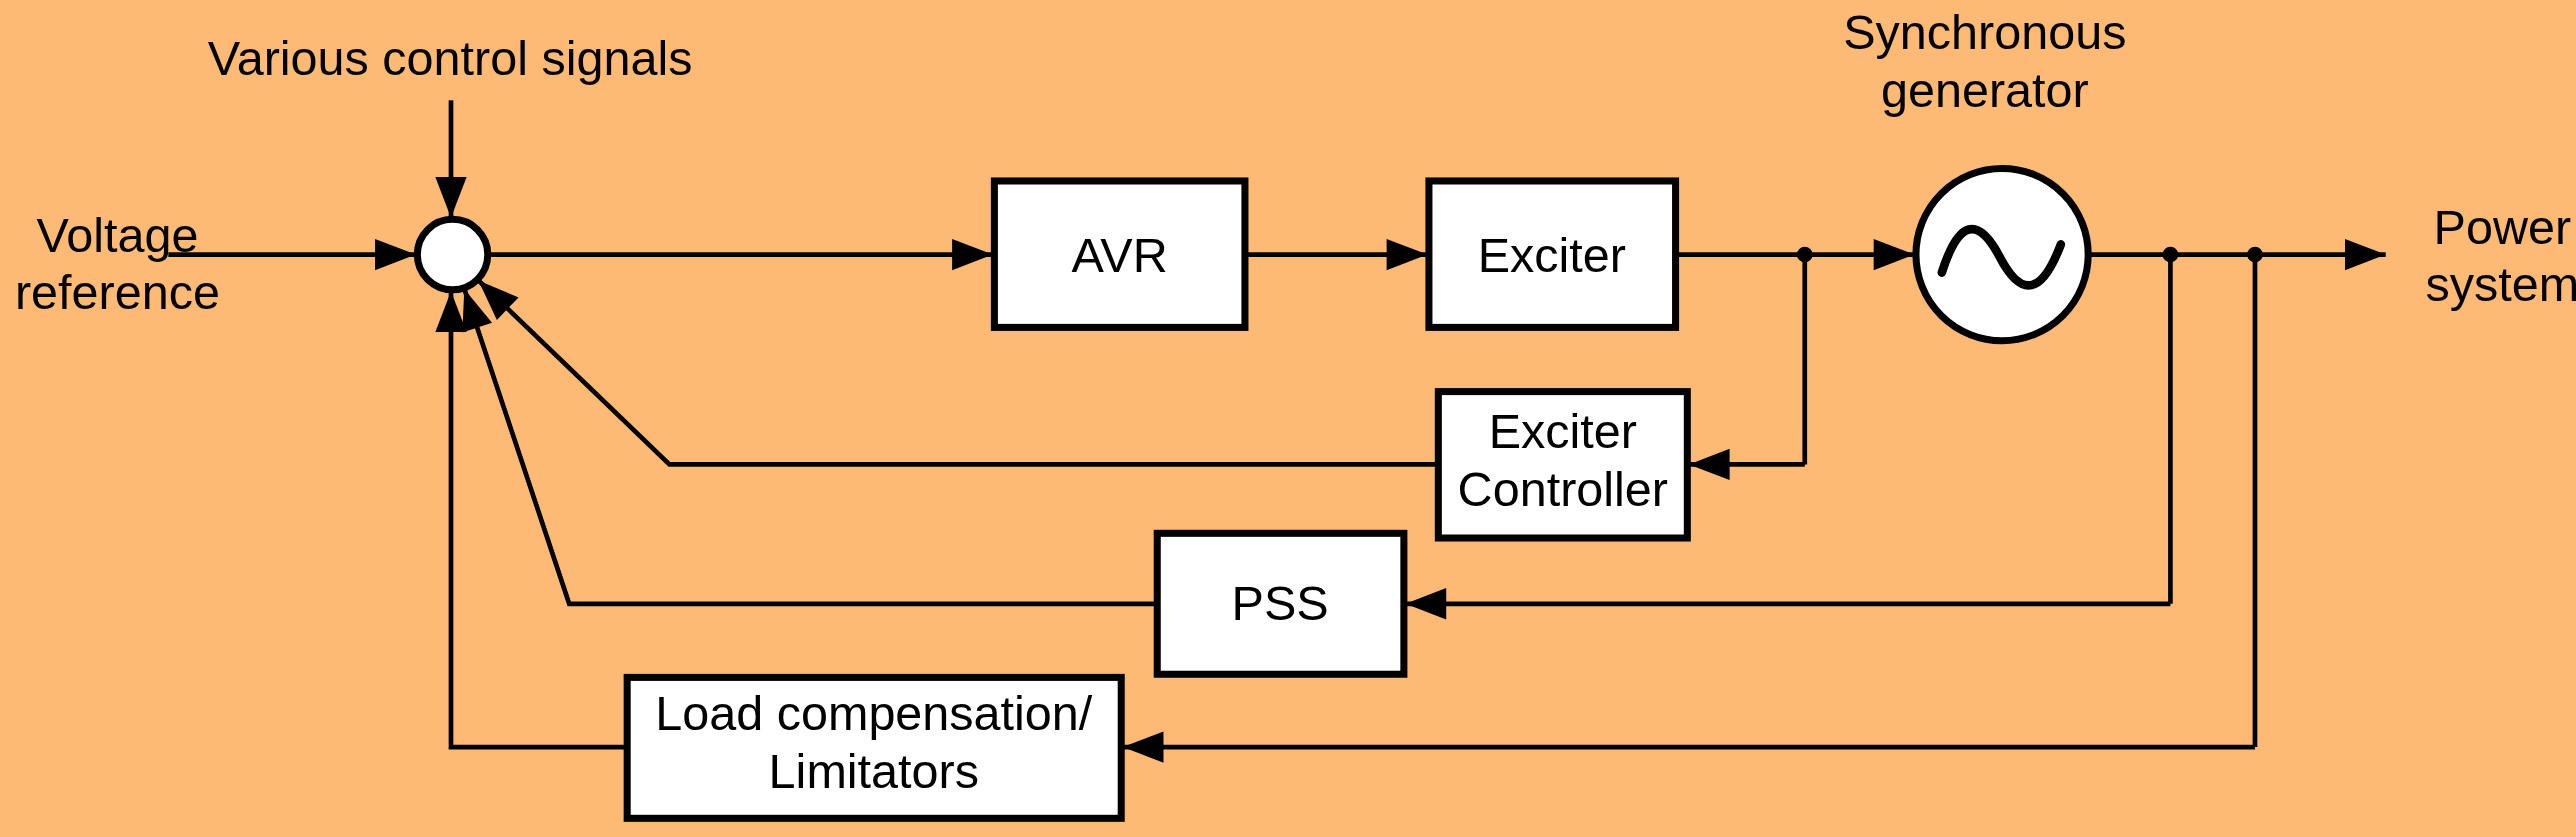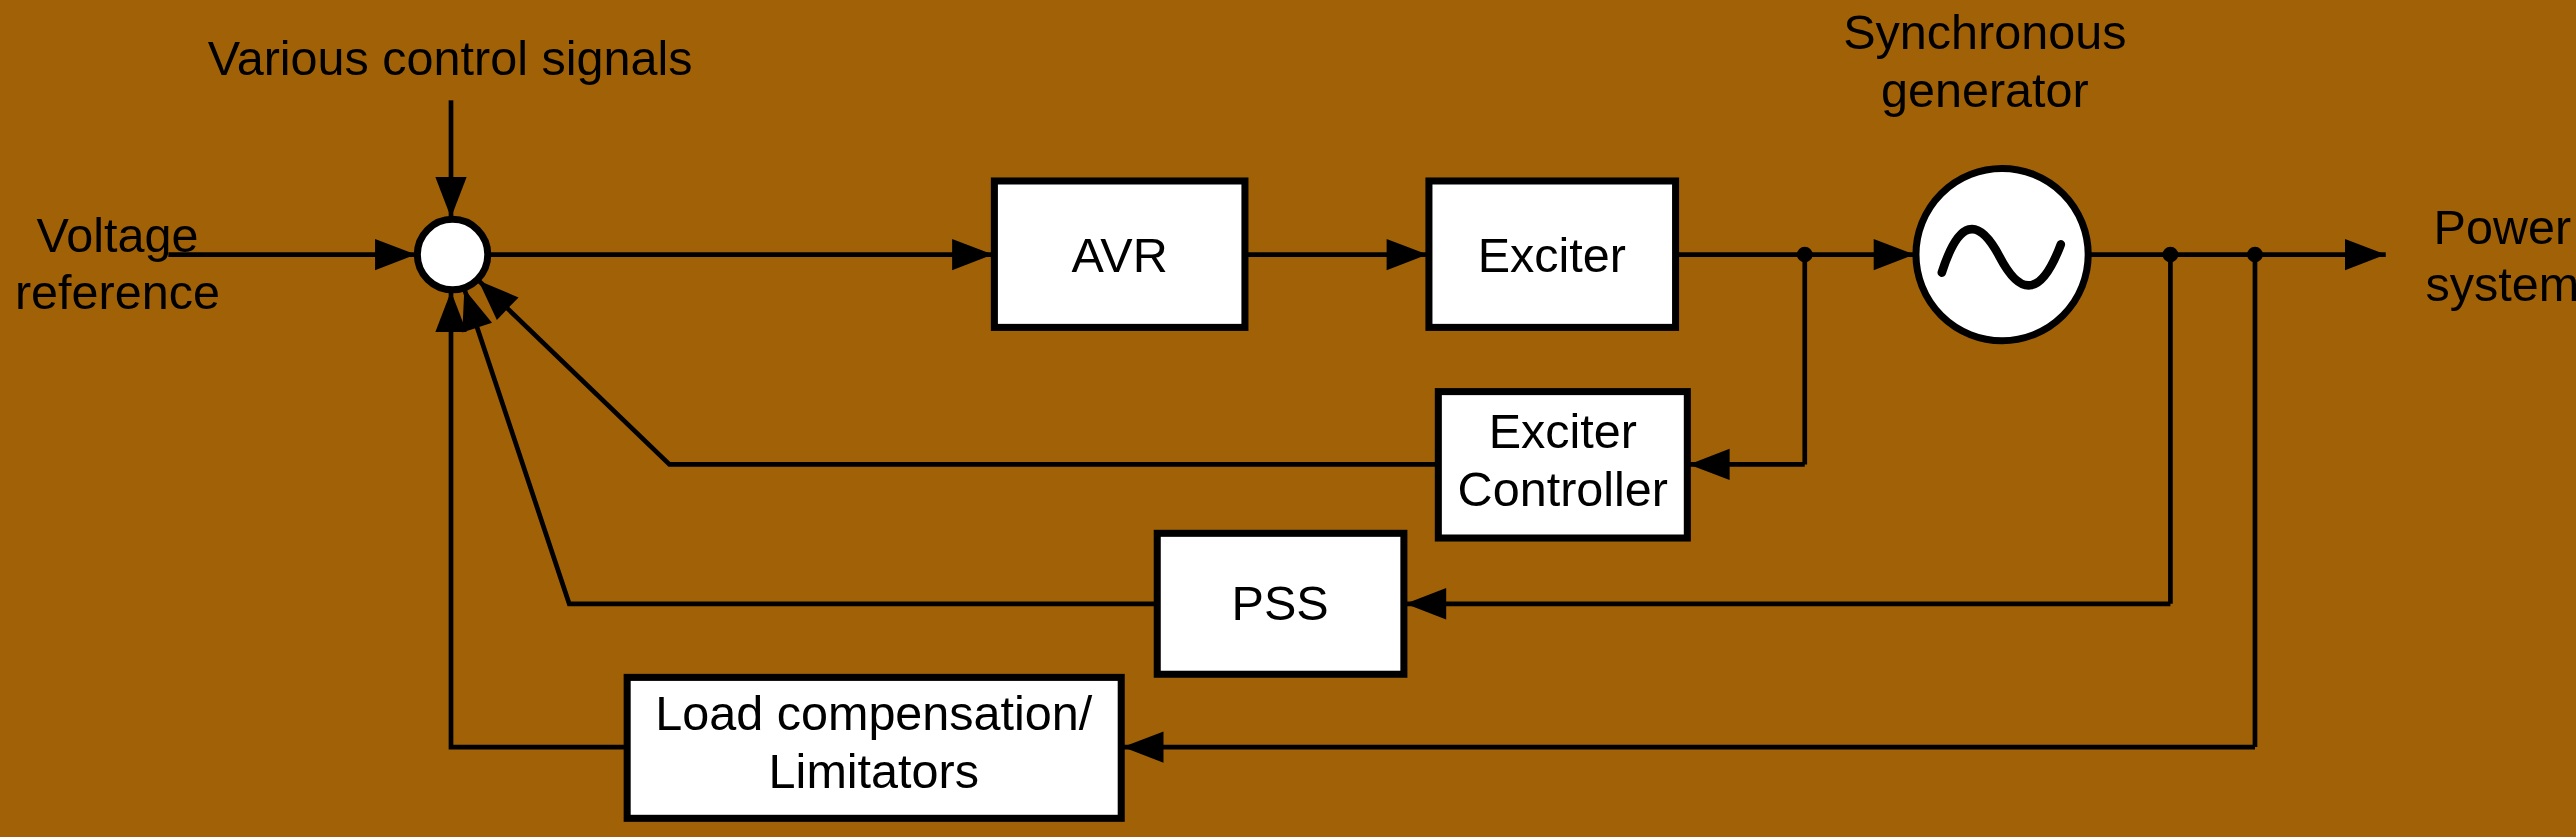--- a/index.html
+++ b/index.html
@@ -4,21 +4,21 @@
 <style>
   html, body {
     margin: 0;
     padding: 0;
     background: #ffffff;
   }
   .stage {
     position: relative;
     width: 2576px;
     height: 838px;
-    background: #a16207;
+    background: #fdba74;
     overflow: hidden;
   }
   svg { display: block; }
   .lbl {
     font-family: "Liberation Sans", sans-serif;
     font-size: 62px;
     fill: #000000;
   }
   .wire   { stroke: #000000; stroke-width: 6; fill: none; }
   .border { stroke: #000000; stroke-width: 9; fill: #ffffff; }

